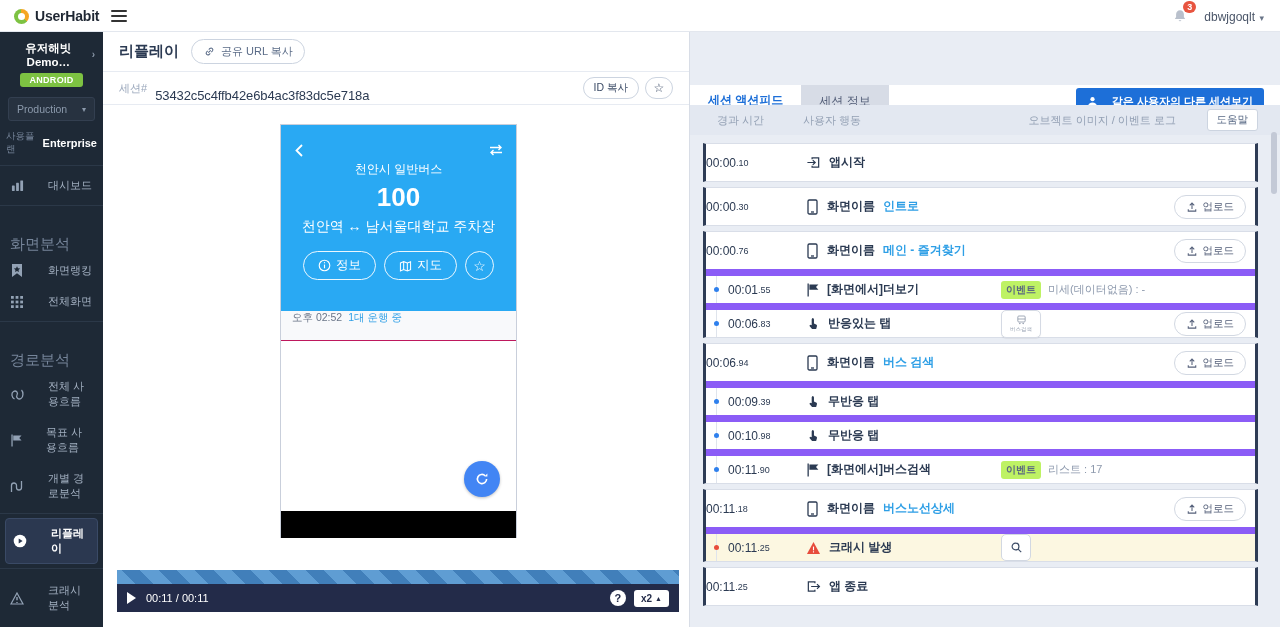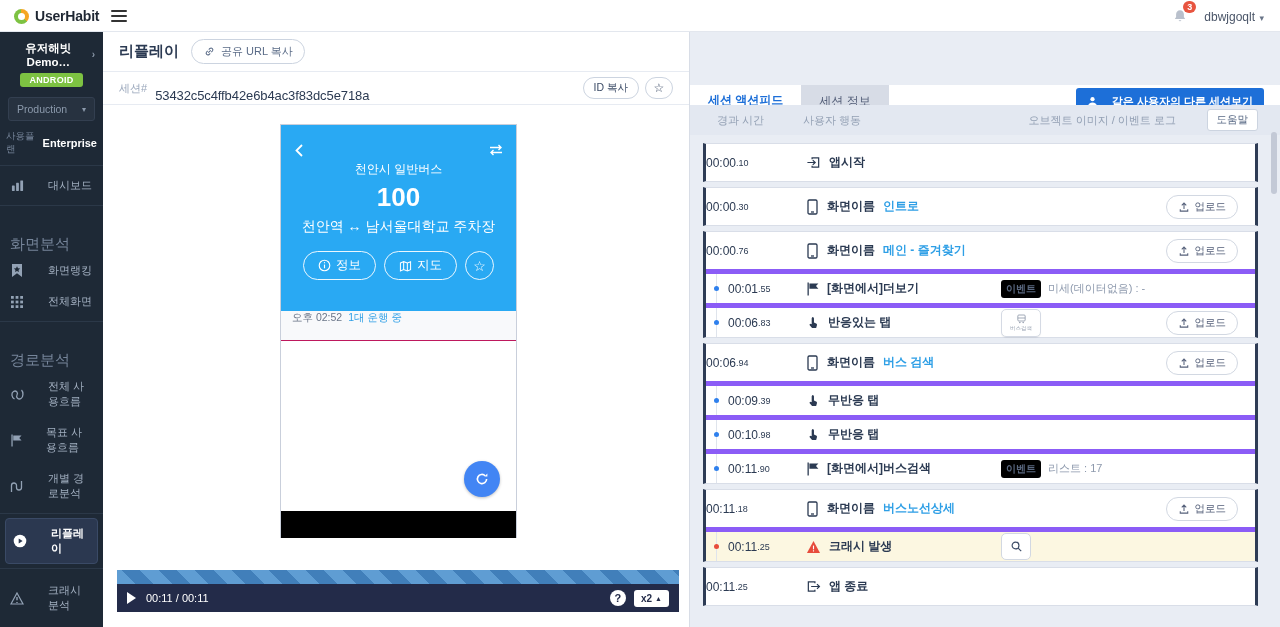--- a/index.html
+++ b/index.html
@@ -89,34 +89,34 @@
   .btn-primary { margin-left:auto; align-self:center; margin-right:16px; background:#1d6fd8; color:#fff; border:none; border-radius:3px; font-size:11px; font-weight:bold; padding:6px 11px; display:flex; align-items:center; gap:14px; cursor:pointer; }
   .feed-cols { position:absolute; top:73px; left:0; right:0; height:30px; background:#e3e8f1; display:flex; align-items:center; font-size:11px; color:#93a0b4; padding:0 22px 0 13px; }
   .fc-time { width:100px; padding-left:14px; }
   .fc-action { width:195px; }
   .fc-object { flex:1; text-align:center; }
   .btn-help { background:#fff; border:1px solid #ccd4e0; border-radius:3px; padding:3px 9px; font-size:10.5px; color:#5a6b87; cursor:pointer; }
 
   .feed-list { position:absolute; top:111px; left:0; right:0; bottom:0; overflow:hidden; }
   .card { background:#fff; border:1px solid #d9dee8; border-left:3px solid #2e3c55; border-right:3px solid #2e3c55; margin:0 22px 5px 13px; }
   .frow { position:relative; display:flex; align-items:center; height:37px; cursor:pointer; }
-  .frow + .frow { border-top:5px solid #8b5cf6; }
+  .frow + .frow { border-top:7px solid #8b5cf6; }
   .frow.sub { height:34px; }
   .frow.sub::before { content:""; position:absolute; left:10px; top:0; bottom:0; width:1px; background:#dfe4ec; }
   .tdot { position:absolute; left:8px; width:5px; height:5px; border-radius:50%; background:#2f80ed; z-index:2; }
   .tdot.red { background:#e74c3c; }
   .ftime { width:100px; font-size:12px; color:#2b3a52; flex-shrink:0; }
   .frow.sub .ftime { padding-left:22px; }
   .fms { font-size:9px; position:relative; top:-1px; }
   .fact { width:195px; display:flex; align-items:center; gap:8px; font-size:12px; font-weight:bold; color:#2b3a52; flex-shrink:0; }
   .screen-link { color:#2e9fe6; }
   .fobj { flex:1; display:flex; align-items:center; gap:7px; min-width:0; }
-  .ev-badge { background:#000000; color:#5a6880; font-size:10px; font-weight:bold; padding:2px 5px; border-radius:3px; }
+  .ev-badge { background:#bef264; color:#5a6880; font-size:10px; font-weight:bold; padding:2px 5px; border-radius:3px; }
   .ev-text { color:#8d99ad; font-size:11px; }
-  .fright { margin-left:auto; padding-right:17px; }
+  .fright { margin-left:auto; padding-right:9px; }
   .btn-upload { display:inline-flex; align-items:center; gap:5px; background:#fff; border:1px solid #d2d8e2; border-radius:13px; padding:4px 11px; font-size:10.5px; color:#55607a; cursor:pointer; }
   .frow.crash { background:#fcf7e1; }
   .btn-magnify { background:#fff; border:1px solid #d2d8e2; border-radius:5px; width:30px; height:27px; display:flex; align-items:center; justify-content:center; cursor:pointer; }
   .thumb { width:40px; height:28px; background:#fff; border:1px solid #d5dae4; border-radius:5px; display:flex; flex-direction:column; align-items:center; justify-content:center; box-shadow:0 1px 1px rgba(0,0,0,.06); cursor:pointer; }
   .thumb-label { font-size:5.5px; color:#9aa4b4; margin-top:1px; }
   .feed-scrollbar { position:absolute; right:3px; top:100px; width:6px; height:62px; background:#c3c9d6; border-radius:3px; }
 </style>
 </head>
 <body>
 

